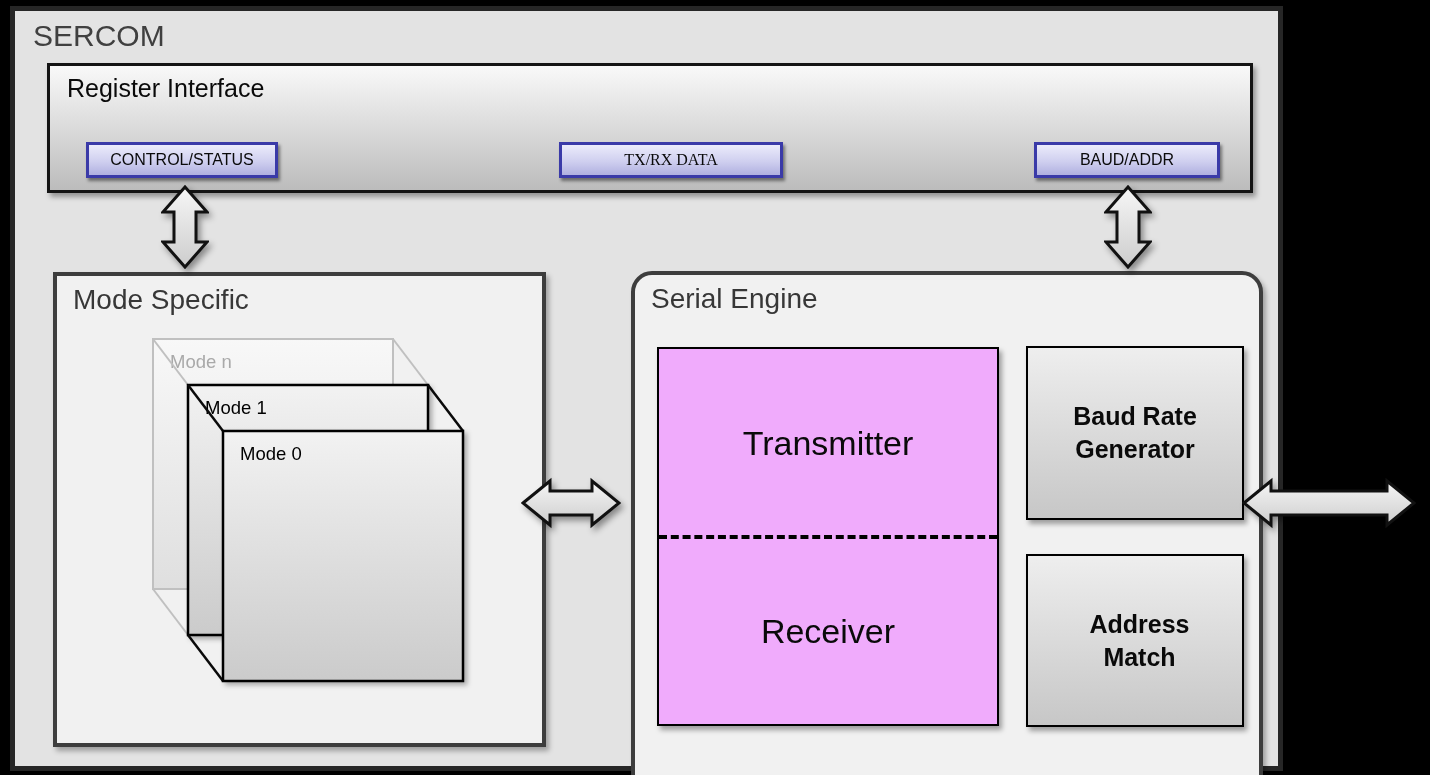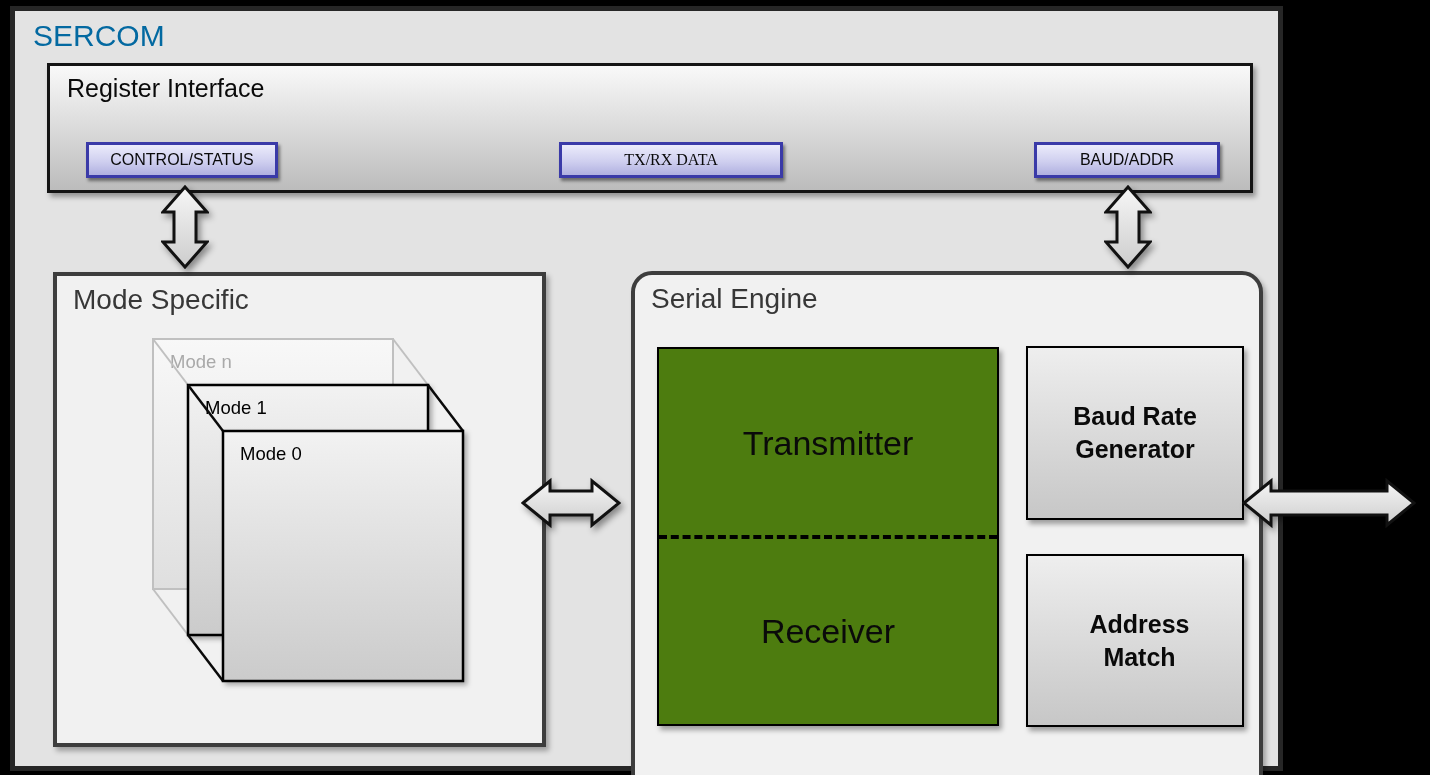--- a/index.html
+++ b/index.html
@@ -3,21 +3,21 @@
 <meta charset="utf-8">
 <style>
   * { margin:0; padding:0; box-sizing:border-box; }
   html,body { width:1430px; height:775px; background:#000; overflow:hidden;
               font-family:"Liberation Sans","DejaVu Sans",sans-serif; }
   .stage { position:relative; width:1430px; height:775px; background:#000; }
 
   
   .sercom { position:absolute; left:10px; top:6px; width:1273px; height:765px;
             background:#e3e3e3; border:5px solid #262626; }
-  .sercom-title { position:absolute; left:18px; top:8px; font-size:30px; color:#0369a1; }
+  .sercom-title { position:absolute; left:18px; top:8px; font-size:30px; color:#404040; }
 
   
   .reg-iface { position:absolute; left:32px; top:52px; width:1206px; height:130px;
                background:linear-gradient(#f9f9f9,#bcbcbc);
                border:3px solid #141414; box-shadow:3px 4px 5px rgba(0,0,0,0.35);padding-left:36px; }
   .reg-title { position:absolute; left:17px; top:8px; font-size:25px; color:#0a0a0a; }
   .reg-btn { position:absolute; top:76px; height:36px;
              background:linear-gradient(#ebebfb 0%,#cfcfef 55%,#b0b0e0 100%);
              border:3px solid #3a3aa8; box-shadow:2px 3px 3px rgba(0,0,0,0.45);
              display:flex; align-items:center; justify-content:center;
@@ -31,21 +31,21 @@
            box-shadow:3px 4px 5px rgba(0,0,0,0.3);margin-left:8px; }
   .mode-box   { left:30px;  top:261px; width:493px; height:475px; }
   .engine-box { left:608px; top:260px; width:632px; height:624px;border-radius:21px; }
   .panel-title { position:absolute; left:16px; top:8px; font-size:28px; color:#373737; }
 
   .mode-stack { position:absolute; left:0; top:0; width:485px; height:467px; }
   .mode-label { font-size:18.5px; }
 
   
   .txrx { position:absolute; left:22px; top:72px; width:342px; height:379px;
-          background:#4d7c0f; border:2px solid #000;
+          background:#f0abfc; border:2px solid #000;
           box-shadow:3px 4px 5px rgba(0,0,0,0.35); }
   .tx-half { position:absolute; left:0; right:0; top:0; height:188px;
              display:flex; align-items:center; justify-content:center;
              font-size:34px; color:#0a0a0a; }
   .txrx-divider { position:absolute; left:0; right:0; top:186px;
                   border-top:4px dashed #000; }
   .rx-half { position:absolute; left:0; right:0; top:190px; bottom:0;
              display:flex; align-items:center; justify-content:center;
              font-size:34px; color:#0a0a0a; }
   .sub-block { position:absolute; left:391px; width:218px;

